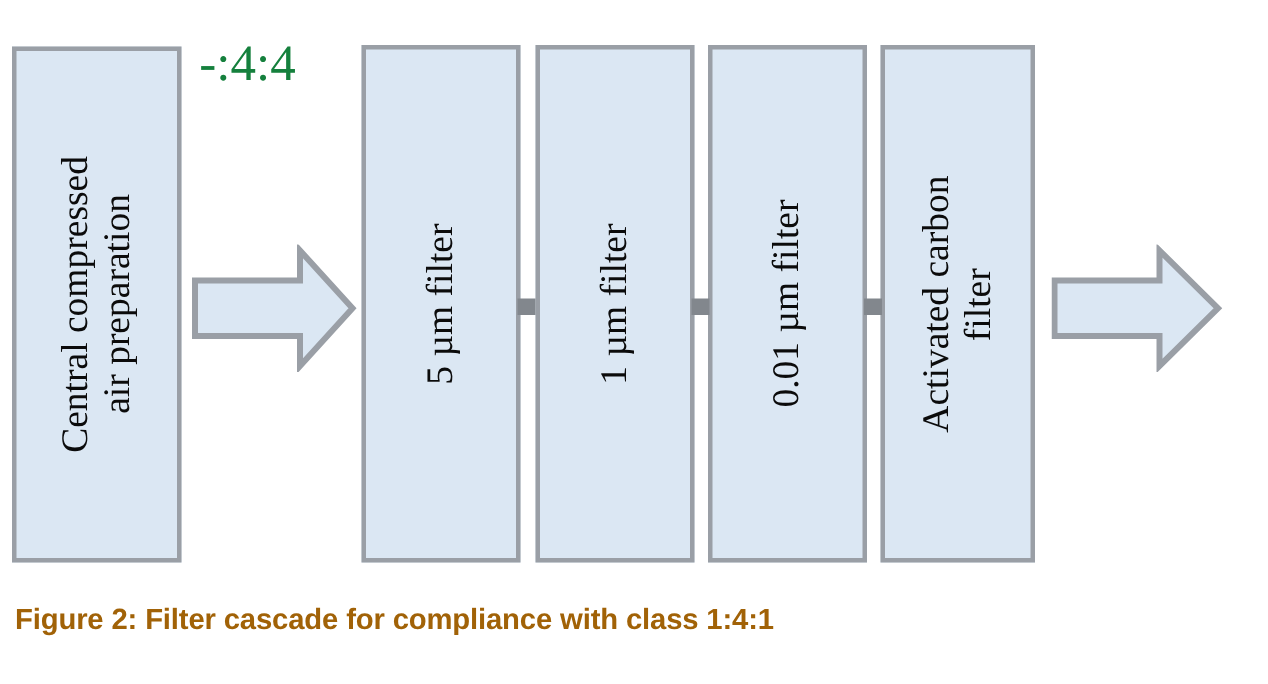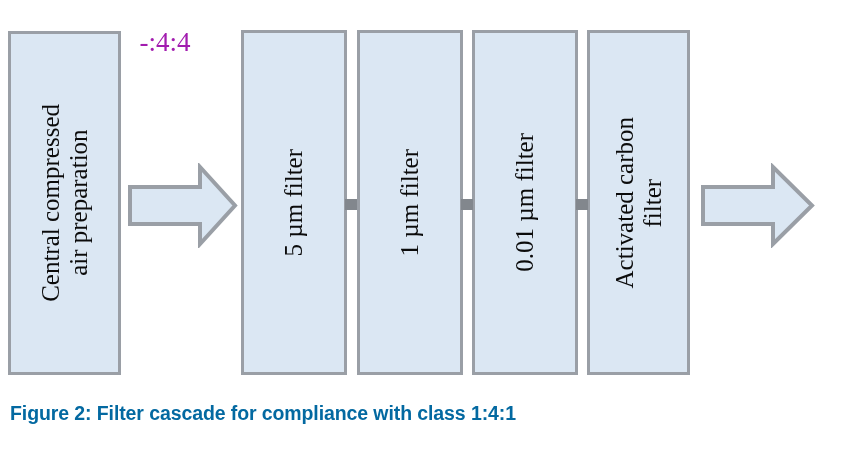--- a/index.html
+++ b/index.html
@@ -71,37 +71,37 @@
   #arrow-out { left: 701px; width: 114px; }
   .arrow-wrap svg { display: block; width: 100%; height: 100%; }
   .arrow-label {
     position: absolute;
     top: 0;
     height: 85px;
     display: flex;
     align-items: center;
     justify-content: center;
     font-family: "Liberation Serif", serif;
-    font-size: 27px;
-    color: #a21caf;
+    font-size: 34px;
+    color: #15803d;
     letter-spacing: 0px;
     pointer-events: none;
   }
   #arrow-in-label  { left: 130px; width: 70px; }
   #arrow-out-label { left: 703px; width: 72px; }
 
   
   #caption {
     position: absolute;
     left: 10px;
     top: 402px;
     font-family: "Liberation Sans", sans-serif;
     font-weight: bold;
     font-size: 19.5px;
-    color: #0369a1;
+    color: #a16207;
     letter-spacing: -0.1px;
     white-space: nowrap;
   }
 </style>
 </head>
 <body>
 
 <div id="page">
 
   <div class="dbox" id="source-box">

